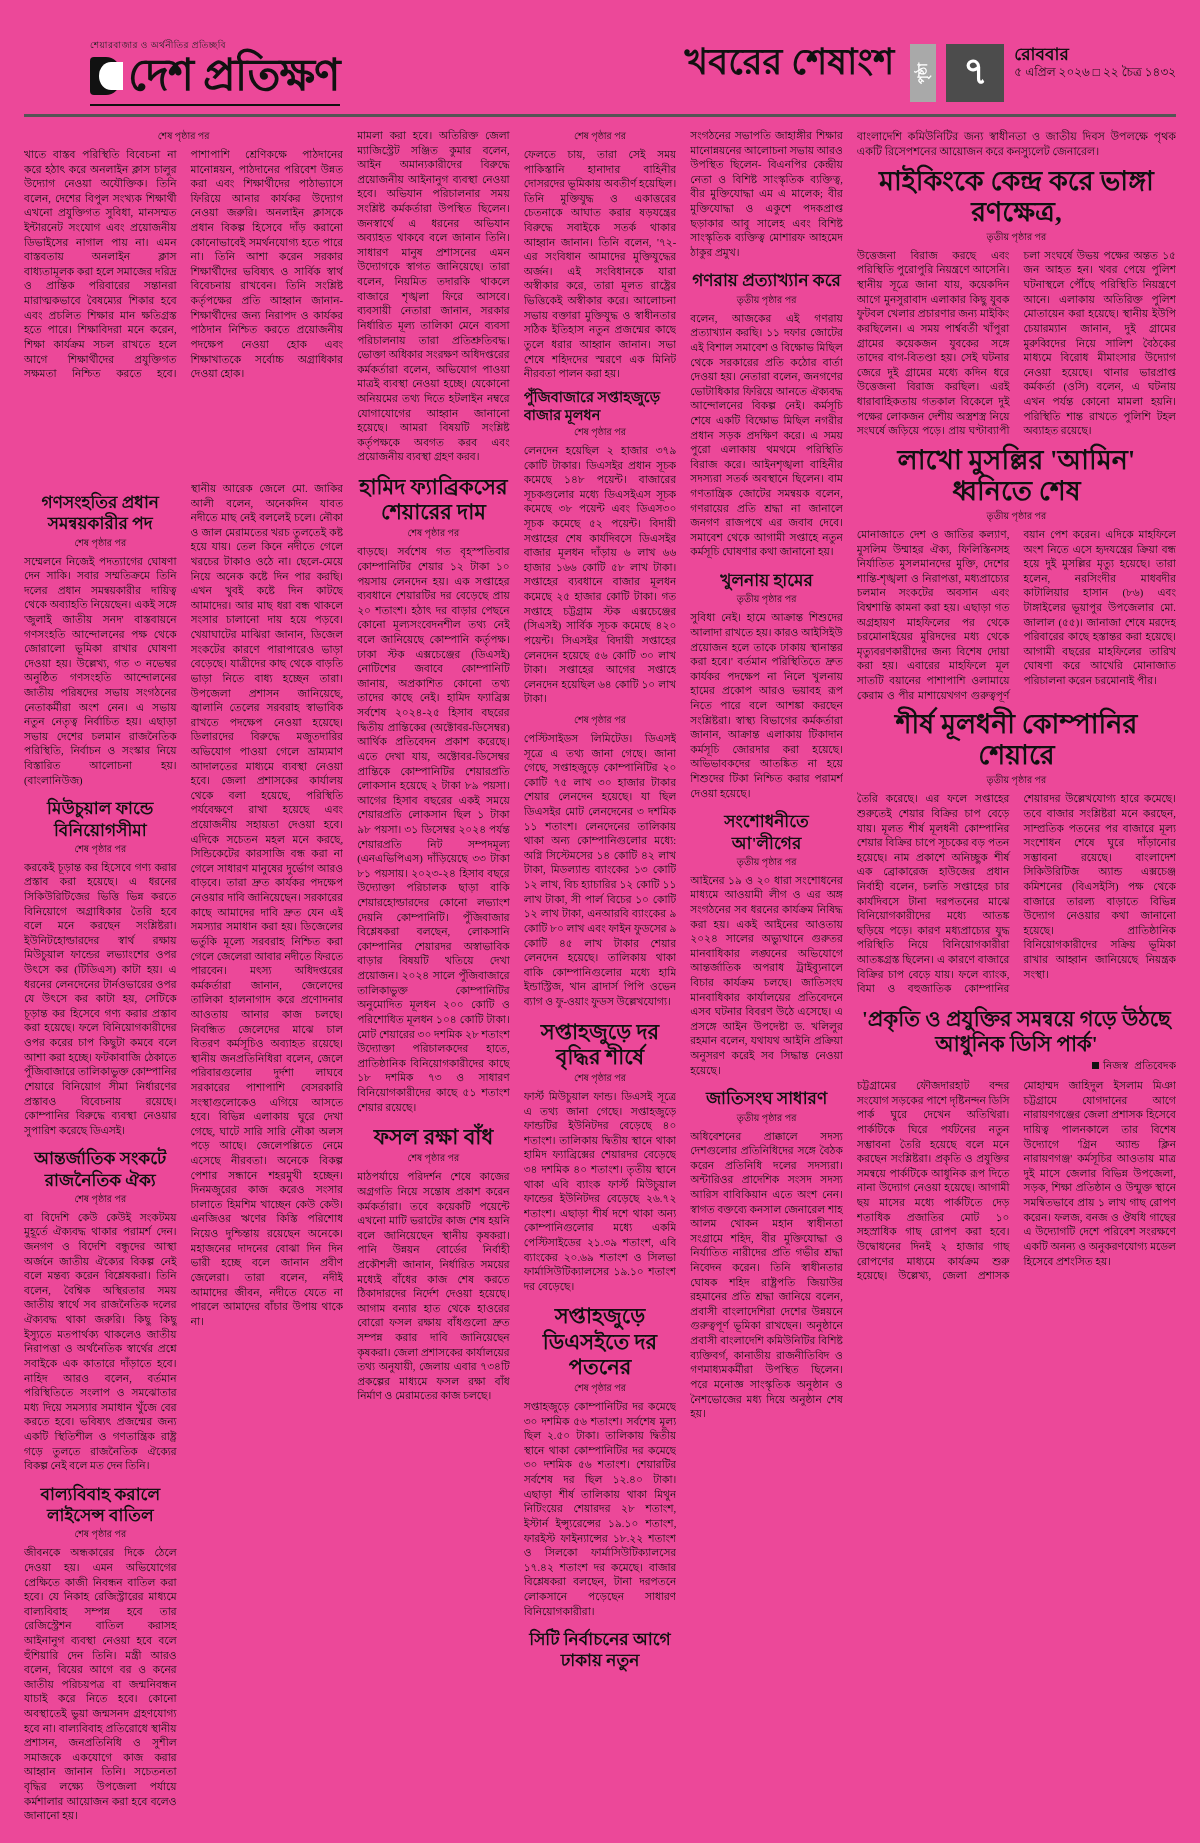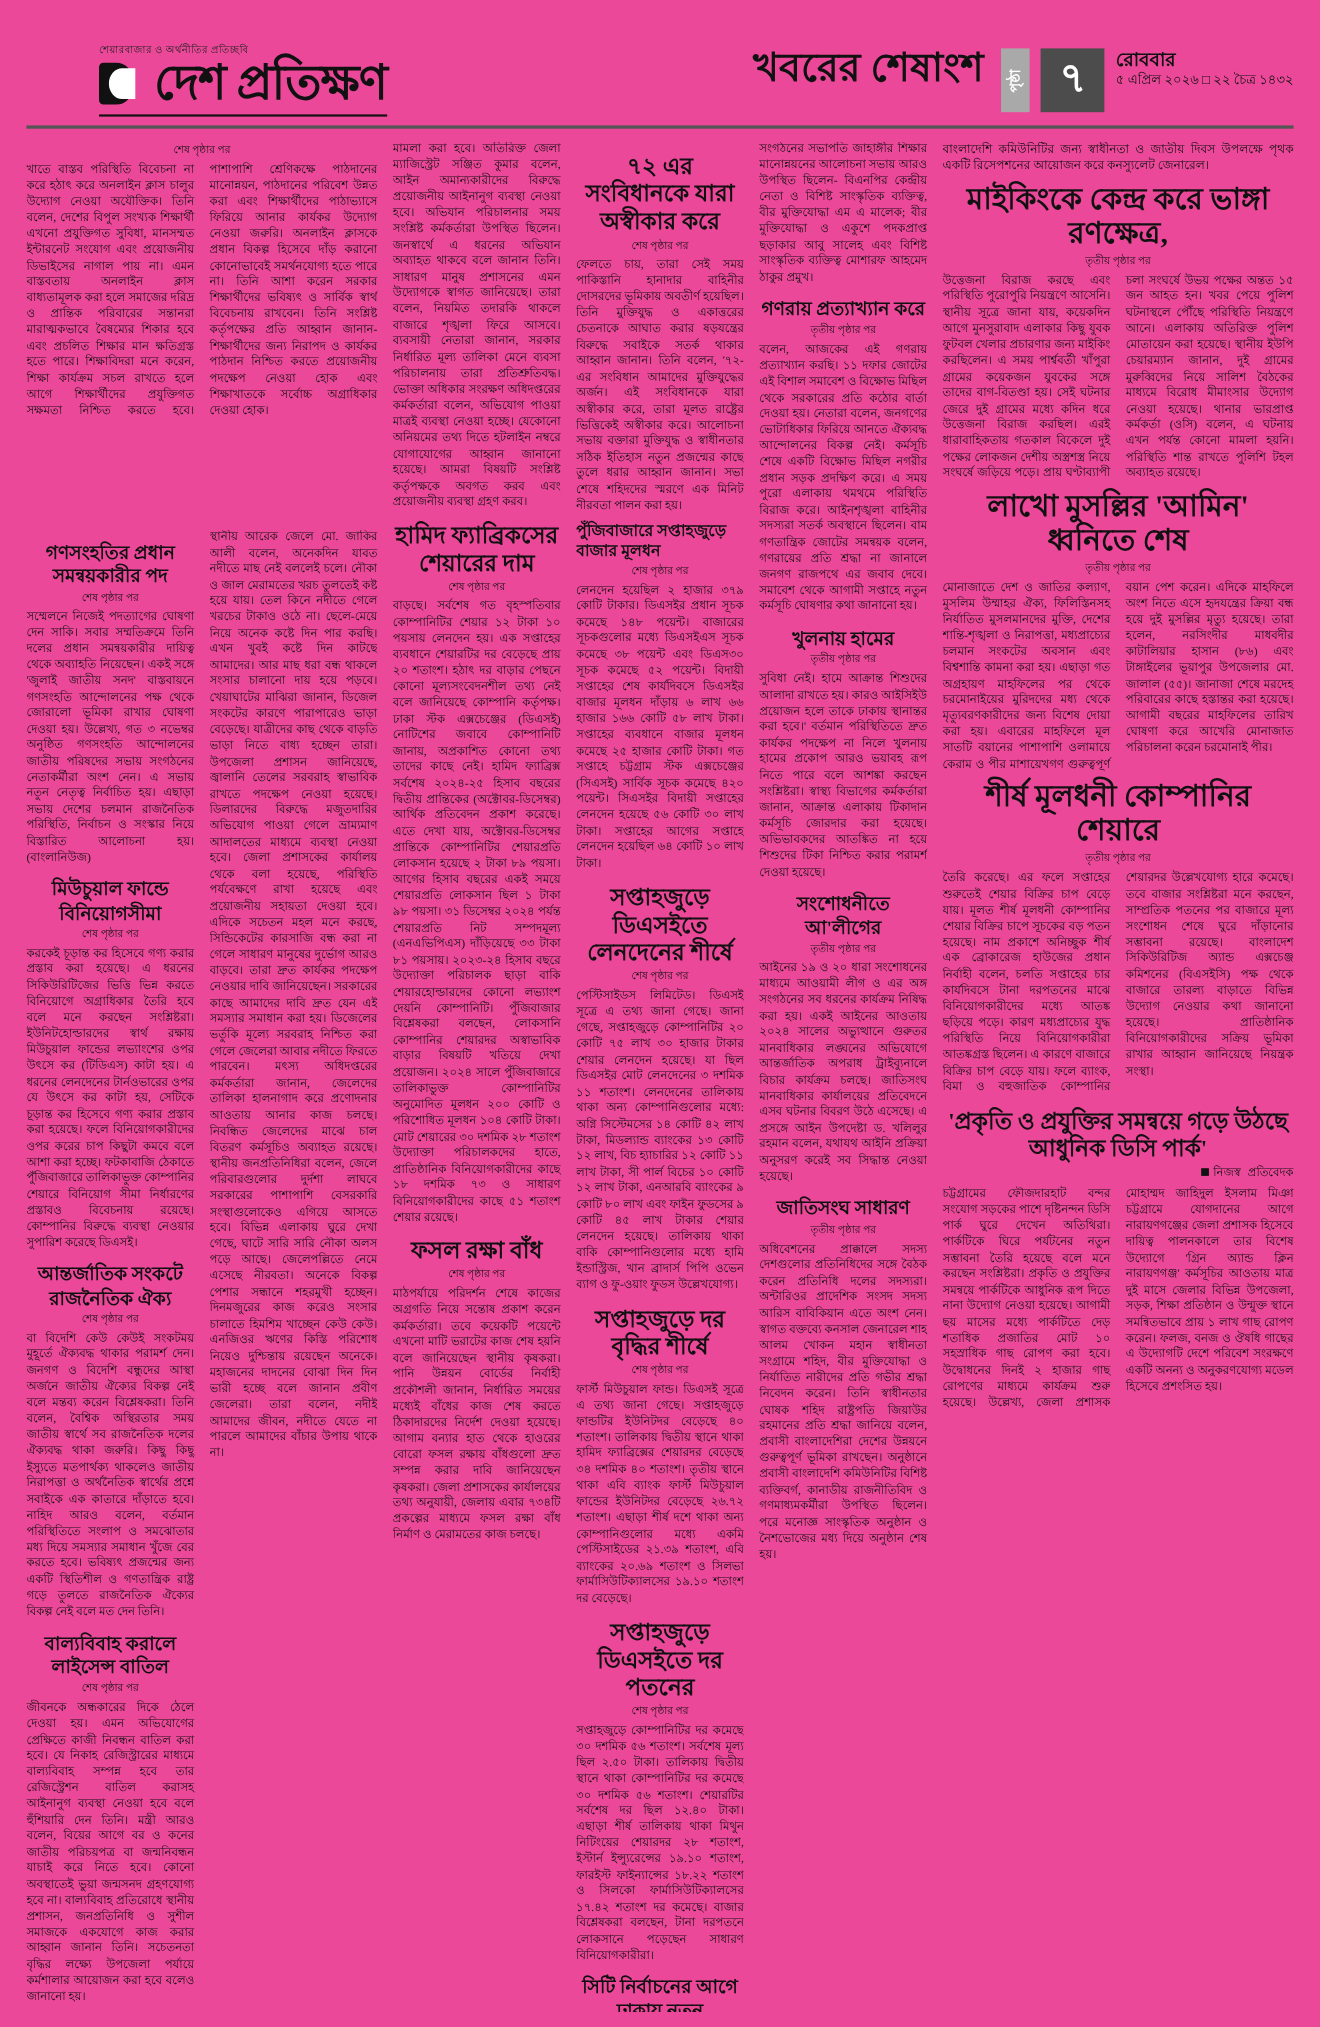--- a/index.html
+++ b/index.html
@@ -12,21 +12,21 @@
     font-family:"Liberation Serif","DejaVu Serif",serif;
     overflow:hidden;
     box-sizing:border-box;
     padding:14px 24px 10px 24px;
   }
   
   .masthead{display:flex;justify-content:space-between;align-items:flex-end;height:92px;}
   .brand{display:flex;flex-direction:column;justify-content:flex-end;padding-left:66px;}
   .brand-tagline{font-size:9px;color:#222;letter-spacing:.5px;margin-bottom:1px;}
   .brand-logo{font-size:44px;font-weight:bold;line-height:1;letter-spacing:-1px;
-    border-bottom:2px solid #111;padding-bottom:6px;display:flex;align-items:center;gap:20px;}
+    border-bottom:2px solid #111;padding-bottom:6px;display:flex;align-items:center;gap:8px;}
   .logo-mark{width:30px;height:38px;background:#111;border-radius:4px 14px 14px 4px;position:relative;flex:0 0 auto;}
   .logo-mark::after{content:"";position:absolute;left:9px;top:5px;width:24px;height:28px;background:#fff;border-radius:50% 0 0 50%;}
   .head-right{display:flex;align-items:flex-start;gap:10px;padding-bottom:4px;}
   .section-title{font-size:36px;font-weight:bold;line-height:1;margin-right:6px;}
   .page-label-box{background:#a9a9a9;color:#fff;width:26px;height:58px;display:flex;align-items:center;justify-content:center;}
   .page-label-box span{transform:rotate(-90deg);font-size:13px;white-space:nowrap;font-weight:bold;}
   .page-num-box{background:#4c4c4c;color:#fff;width:58px;height:58px;display:flex;align-items:center;justify-content:center;
     font-size:38px;font-weight:bold;}
   .date-stack{display:flex;flex-direction:column;justify-content:center;line-height:1.25;}
   .date-day{font-size:17px;font-weight:bold;}
@@ -132,31 +132,29 @@
       </div>
       <div class="art">
         <div class="headline-lg">ফসল রক্ষা বাঁধ</div>
         <div class="cont-tag">শেষ পৃষ্ঠার পর</div>
         <div class="body-txt">মাঠপর্যায়ে পরিদর্শন শেষে কাজের অগ্রগতি নিয়ে সন্তোষ প্রকাশ করেন কর্মকর্তারা। তবে কয়েকটি পয়েন্টে এখনো মাটি ভরাটের কাজ শেষ হয়নি বলে জানিয়েছেন স্থানীয় কৃষকরা। পানি উন্নয়ন বোর্ডের নির্বাহী প্রকৌশলী জানান, নির্ধারিত সময়ের মধ্যেই বাঁধের কাজ শেষ করতে ঠিকাদারদের নির্দেশ দেওয়া হয়েছে। আগাম বন্যার হাত থেকে হাওরের বোরো ফসল রক্ষায় বাঁধগুলো দ্রুত সম্পন্ন করার দাবি জানিয়েছেন কৃষকরা। জেলা প্রশাসকের কার্যালয়ের তথ্য অনুযায়ী, জেলায় এবার ৭৩৪টি প্রকল্পের মাধ্যমে ফসল রক্ষা বাঁধ নির্মাণ ও মেরামতের কাজ চলছে।</div>
       </div>
     </div>
 
     <div class="cell col4">
       <div class="art">
-        <div class="headline-lg">৭২ এর সংবিধানকে যারা অস্বীকার করে</div>
         <div class="cont-tag">শেষ পৃষ্ঠার পর</div>
         <div class="body-txt">ফেলতে চায়, তারা সেই সময় পাকিস্তানি হানাদার বাহিনীর দোসরদের ভূমিকায় অবতীর্ণ হয়েছিল। তিনি মুক্তিযুদ্ধ ও একাত্তরের চেতনাকে আঘাত করার ষড়যন্ত্রের বিরুদ্ধে সবাইকে সতর্ক থাকার আহ্বান জানান। তিনি বলেন, '৭২-এর সংবিধান আমাদের মুক্তিযুদ্ধের অর্জন। এই সংবিধানকে যারা অস্বীকার করে, তারা মূলত রাষ্ট্রের ভিত্তিকেই অস্বীকার করে। আলোচনা সভায় বক্তারা মুক্তিযুদ্ধ ও স্বাধীনতার সঠিক ইতিহাস নতুন প্রজন্মের কাছে তুলে ধরার আহ্বান জানান। সভা শেষে শহিদদের স্মরণে এক মিনিট নীরবতা পালন করা হয়।</div>
       </div>
       <div class="art">
         <div class="headline-sm">পুঁজিবাজারে সপ্তাহজুড়ে বাজার মূলধন</div>
         <div class="cont-tag">শেষ পৃষ্ঠার পর</div>
         <div class="body-txt">লেনদেন হয়েছিল ২ হাজার ৩৭৯ কোটি টাকার। ডিএসইর প্রধান সূচক কমেছে ১৪৮ পয়েন্ট। বাজারের সূচকগুলোর মধ্যে ডিএসইএস সূচক কমেছে ৩৮ পয়েন্ট এবং ডিএস৩০ সূচক কমেছে ৫২ পয়েন্ট। বিদায়ী সপ্তাহের শেষ কার্যদিবসে ডিএসইর বাজার মূলধন দাঁড়ায় ৬ লাখ ৬৬ হাজার ১৬৬ কোটি ৫৮ লাখ টাকা। সপ্তাহের ব্যবধানে বাজার মূলধন কমেছে ২৫ হাজার কোটি টাকা। গত সপ্তাহে চট্টগ্রাম স্টক এক্সচেঞ্জের (সিএসই) সার্বিক সূচক কমেছে ৪২০ পয়েন্ট। সিএসইর বিদায়ী সপ্তাহের লেনদেন হয়েছে ৫৬ কোটি ৩০ লাখ টাকা। সপ্তাহের আগের সপ্তাহে লেনদেন হয়েছিল ৬৪ কোটি ১০ লাখ টাকা।</div>
       </div>
       <div class="art">
-        <div class="headline-lg">সপ্তাহজুড়ে ডিএসইতে লেনদেনের শীর্ষে</div>
         <div class="cont-tag">শেষ পৃষ্ঠার পর</div>
         <div class="body-txt">পেস্টিসাইডস লিমিটেড। ডিএসই সূত্রে এ তথ্য জানা গেছে। জানা গেছে, সপ্তাহজুড়ে কোম্পানিটির ২০ কোটি ৭৫ লাখ ৩০ হাজার টাকার শেয়ার লেনদেন হয়েছে। যা ছিল ডিএসইর মোট লেনদেনের ৩ দশমিক ১১ শতাংশ। লেনদেনের তালিকায় থাকা অন্য কোম্পানিগুলোর মধ্যে: অগ্নি সিস্টেমসের ১৪ কোটি ৪২ লাখ টাকা, মিডল্যান্ড ব্যাংকের ১৩ কোটি ১২ লাখ, বিচ হ্যাচারির ১২ কোটি ১১ লাখ টাকা, সী পার্ল বিচের ১০ কোটি ১২ লাখ টাকা, এনআরবি ব্যাংকের ৯ কোটি ৮০ লাখ এবং ফাইন ফুডসের ৯ কোটি ৪৫ লাখ টাকার শেয়ার লেনদেন হয়েছে। তালিকায় থাকা বাকি কোম্পানিগুলোর মধ্যে হামি ইন্ডাস্ট্রিজ, খান ব্রাদার্স পিপি ওভেন ব্যাগ ও ফু-ওয়াং ফুডস উল্লেখযোগ্য।</div>
       </div>
       <div class="art">
         <div class="headline-lg">সপ্তাহজুড়ে দর বৃদ্ধির শীর্ষে</div>
         <div class="cont-tag">শেষ পৃষ্ঠার পর</div>
         <div class="body-txt">ফার্স্ট মিউচুয়াল ফান্ড। ডিএসই সূত্রে এ তথ্য জানা গেছে। সপ্তাহজুড়ে ফান্ডটির ইউনিটদর বেড়েছে ৪০ শতাংশ। তালিকায় দ্বিতীয় স্থানে থাকা হামিদ ফ্যাব্রিক্সের শেয়ারদর বেড়েছে ৩৪ দশমিক ৪০ শতাংশ। তৃতীয় স্থানে থাকা এবি ব্যাংক ফার্স্ট মিউচুয়াল ফান্ডের ইউনিটদর বেড়েছে ২৬.৭২ শতাংশ। এছাড়া শীর্ষ দশে থাকা অন্য কোম্পানিগুলোর মধ্যে একমি পেস্টিসাইডের ২১.৩৯ শতাংশ, এবি ব্যাংকের ২০.৬৯ শতাংশ ও সিলভা ফার্মাসিউটিক্যালসের ১৯.১০ শতাংশ দর বেড়েছে।</div>
       </div>
       <div class="art">
         <div class="headline-lg">সপ্তাহজুড়ে ডিএসইতে দর পতনের</div>

